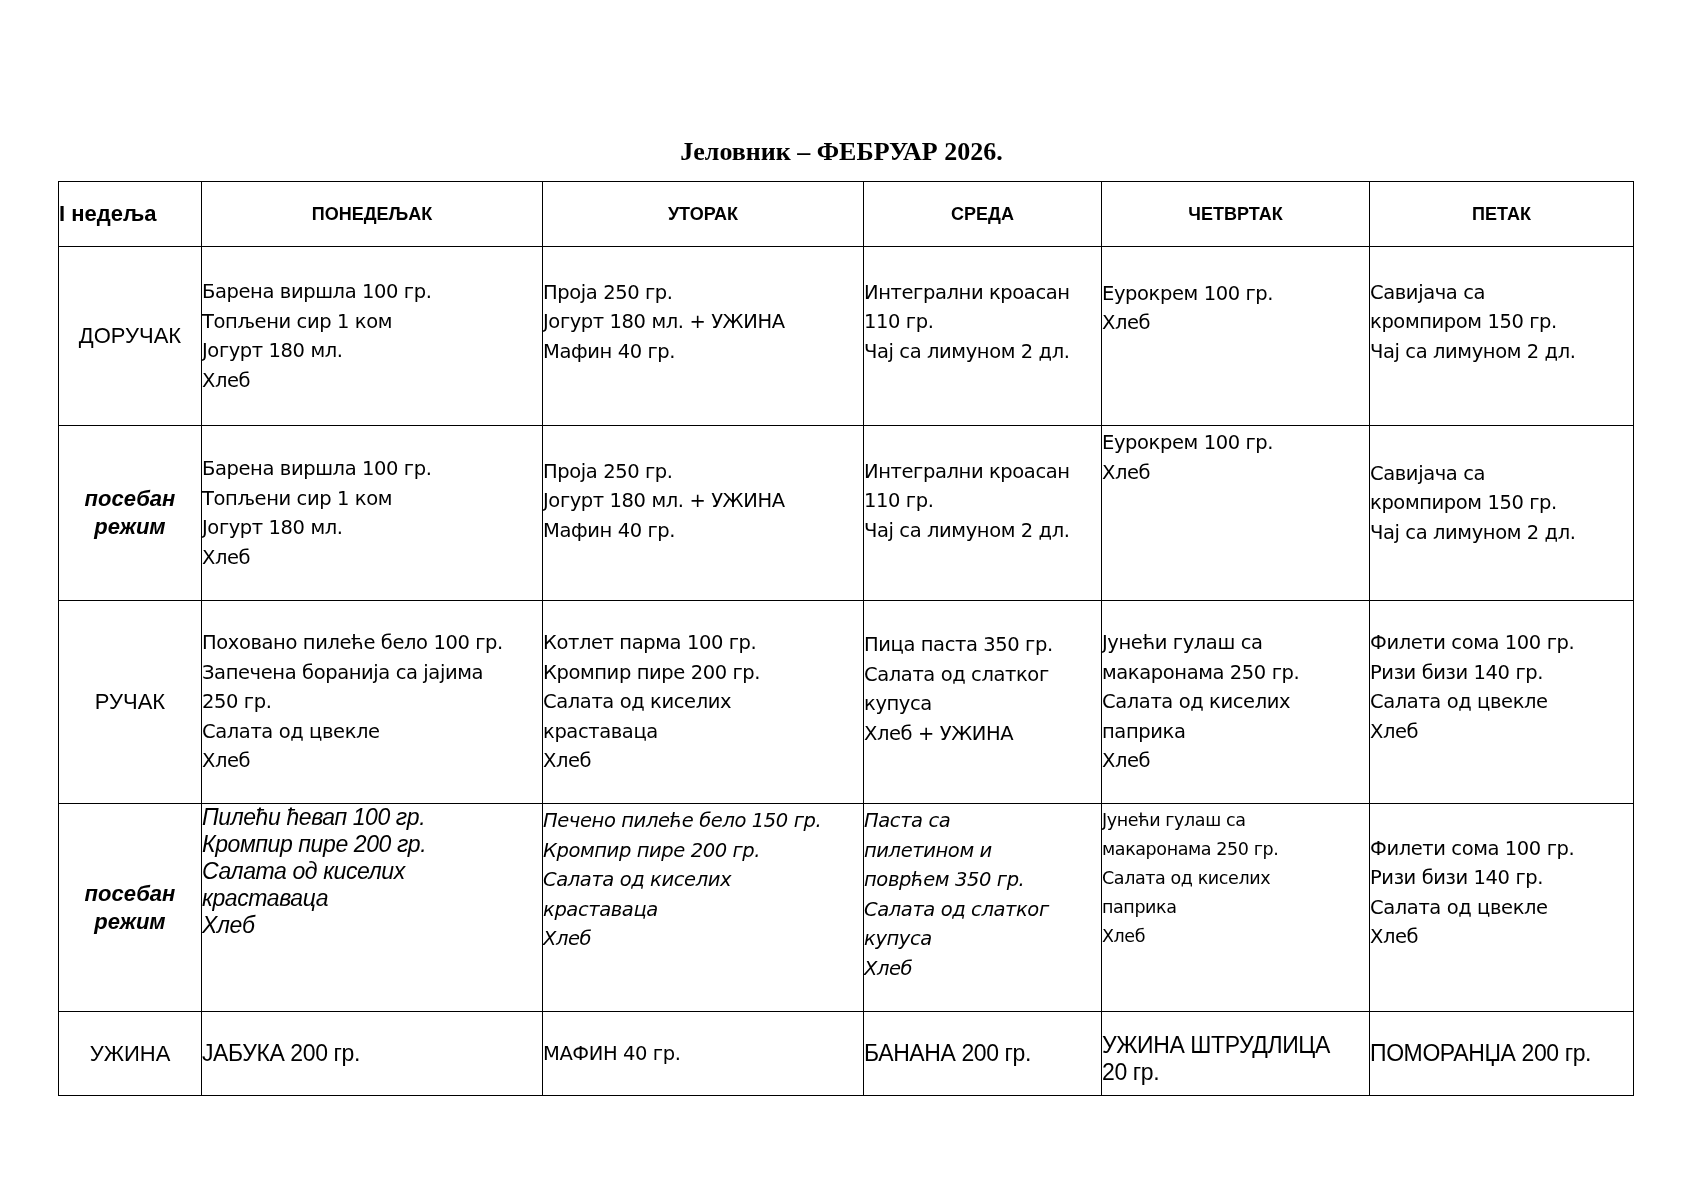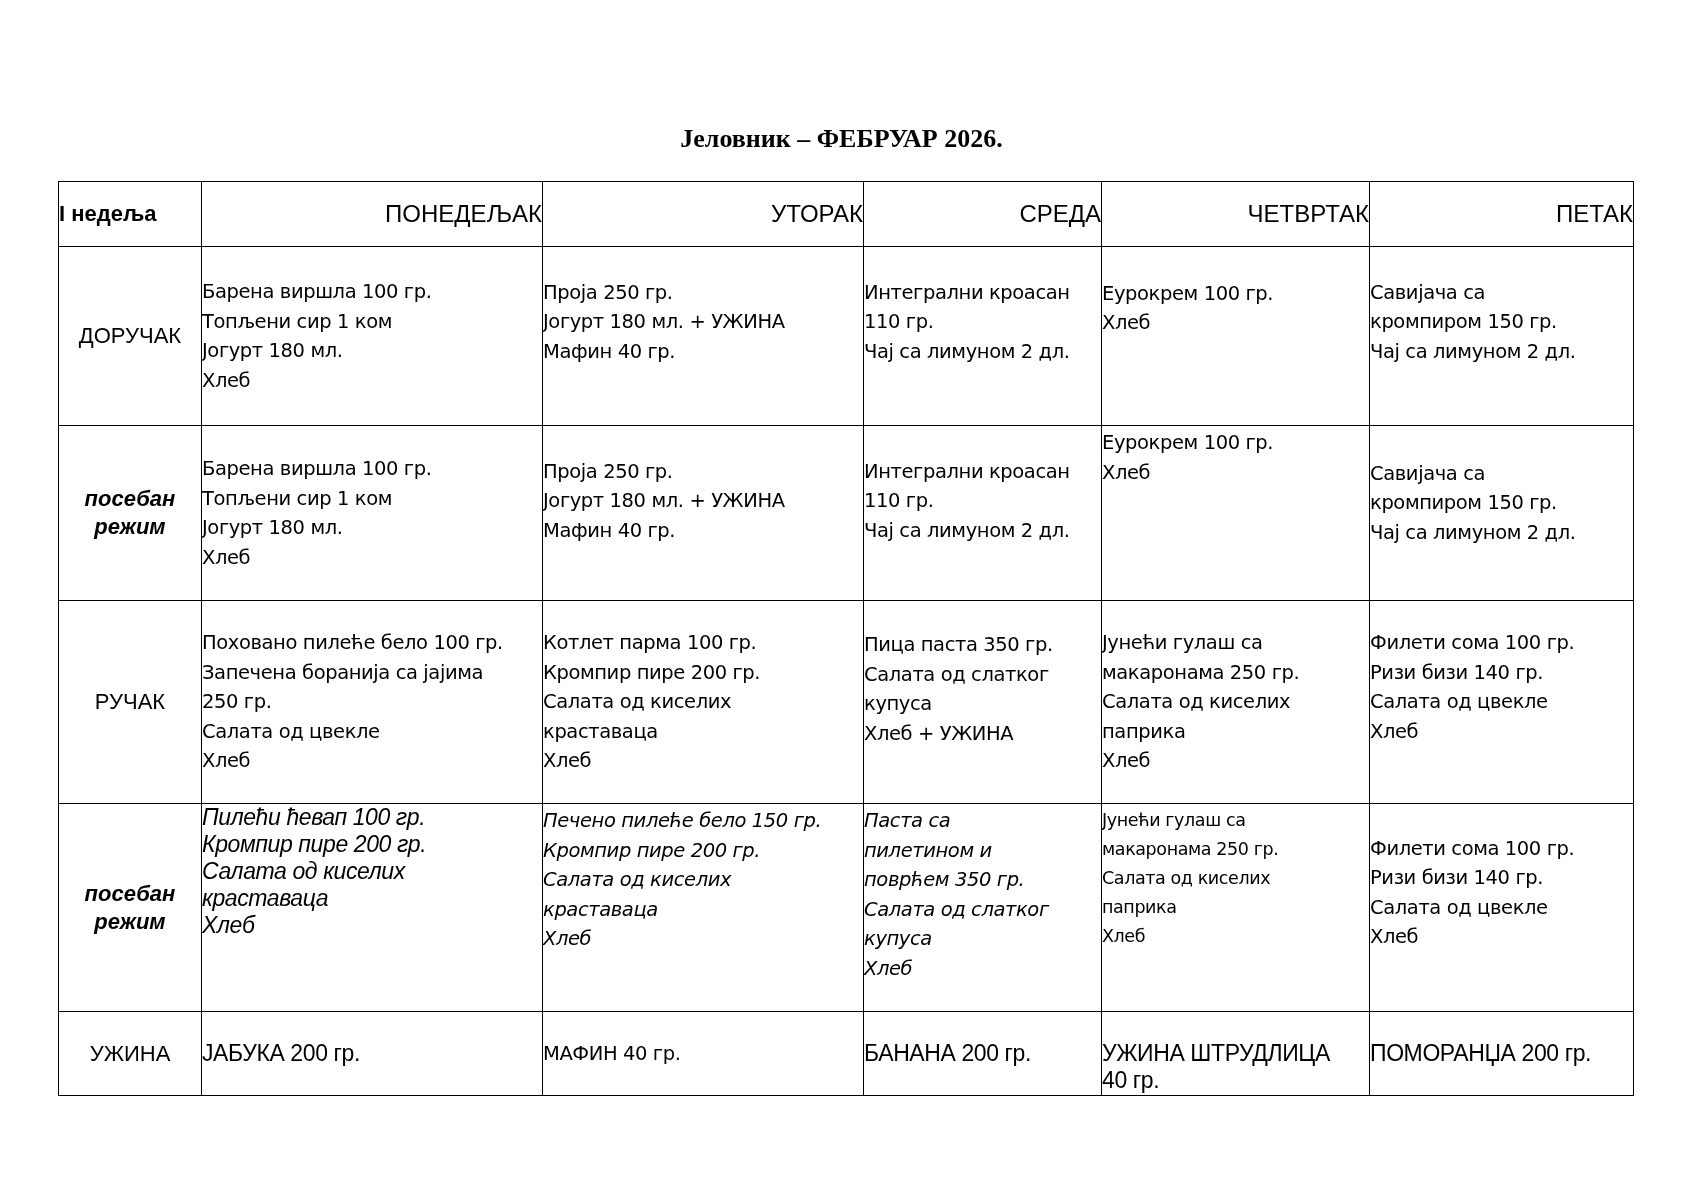--- a/index.html
+++ b/index.html
@@ -1,38 +1,38 @@
 <!DOCTYPE html>
 <html><head>
   <meta charset="utf-8">
   <style>
     html, body { margin: 0; padding: 0; background: #ffffff; }
     body { width: 1683px; height: 1190px; position: relative; overflow: hidden; color: #000; }
     .title {
-      position: absolute; left: 0; top: 124px; width: 1683px; text-align: center;
+      position: absolute; left: 0; top: 137px; width: 1683px; text-align: center;
       font-family: "Liberation Serif", serif; font-weight: bold; font-size: 26px;
     }
     table.menu {
       position: absolute; left: 58px; top: 181px;
       border-collapse: collapse; table-layout: fixed;
       width: 1575px;
     }
     table.menu td, table.menu th {
       border: 1.5px solid #000; padding: 0; vertical-align: middle;
     }
     col.c0 { width: 143px; } col.c1 { width: 341px; } col.c2 { width: 321px; }
     col.c3 { width: 238px; } col.c4 { width: 268px; } col.c5 { width: 264px; }
     tr.r-head { height: 65px; }
     tr.r-br { height: 179px; }
     tr.r-br2 { height: 175px; }
     tr.r-lu { height: 203px; }
     tr.r-lu2 { height: 208px; }
     tr.r-sn { height: 84px; }
     th.day {
-      font-family: "Liberation Sans", sans-serif; font-weight: normal; font-size: 24px; text-align: right;
+      font-family: "Liberation Sans", sans-serif; font-weight: bold; font-size: 18px; text-align: center;
     }
     th.week {
       font-family: "Liberation Sans", sans-serif; font-weight: bold; font-size: 22px; text-align: left;
     }
     td.rowlabel {
       font-family: "Liberation Sans", sans-serif; font-size: 22px; text-align: center; margin-top: 44px;
     }
     td.rowlabel.special { font-weight: bold; font-style: italic; line-height: 28px; }
     td.cell {
       font-family: "DejaVu Sans", sans-serif; font-size: 19.5px; line-height: 29.5px;
@@ -43,21 +43,21 @@
     td.cell.it-arial {
       font-family: "Liberation Sans", sans-serif; font-style: italic; font-size: 23px; line-height: 27px;
       vertical-align: top; padding-top: 0px;
     }
     td.cell.small { font-size: 17.5px; line-height: 29px; }
     td.cell.top { vertical-align: top; padding-top: 2px; }
     td.cell.snack {
       font-family: "Liberation Sans", sans-serif; font-size: 23px; line-height: 27px;
     }
     td.cell.snack-small { font-family: "DejaVu Sans", sans-serif; font-size: 19.5px; }
-    td.cell.snack-bottom { vertical-align: bottom; padding-bottom: 1px; }
+    td.cell.snack-bottom { vertical-align: bottom; padding-bottom: 9px; }
   </style>
 </head>
 <body>
 
 <div class="title">Јеловник – ФЕБРУАР 2026.</div>
 
 <table class="menu">
   <colgroup>
     <col class="c0">
       <col class="c1">
@@ -222,20 +222,20 @@
       <span class="line">ЈАБУКА 200 гр.</span>
     </td>
     <td class="cell snack snack-small">
       <span class="line">МАФИН 40 гр.</span>
     </td>
     <td class="cell snack">
       <span class="line">БАНАНА 200 гр.</span>
     </td>
     <td class="cell snack snack-bottom">
       <span class="line">УЖИНА ШТРУДЛИЦА</span>
-      <span class="line">40 гр.</span>
+      <span class="line">20 гр.</span>
     </td>
     <td class="cell snack">
       <span class="line">ПОМОРАНЏА 200 гр.</span>
     </td>
   </tr>
 </tbody>
   </table>
 
 </body></html>

